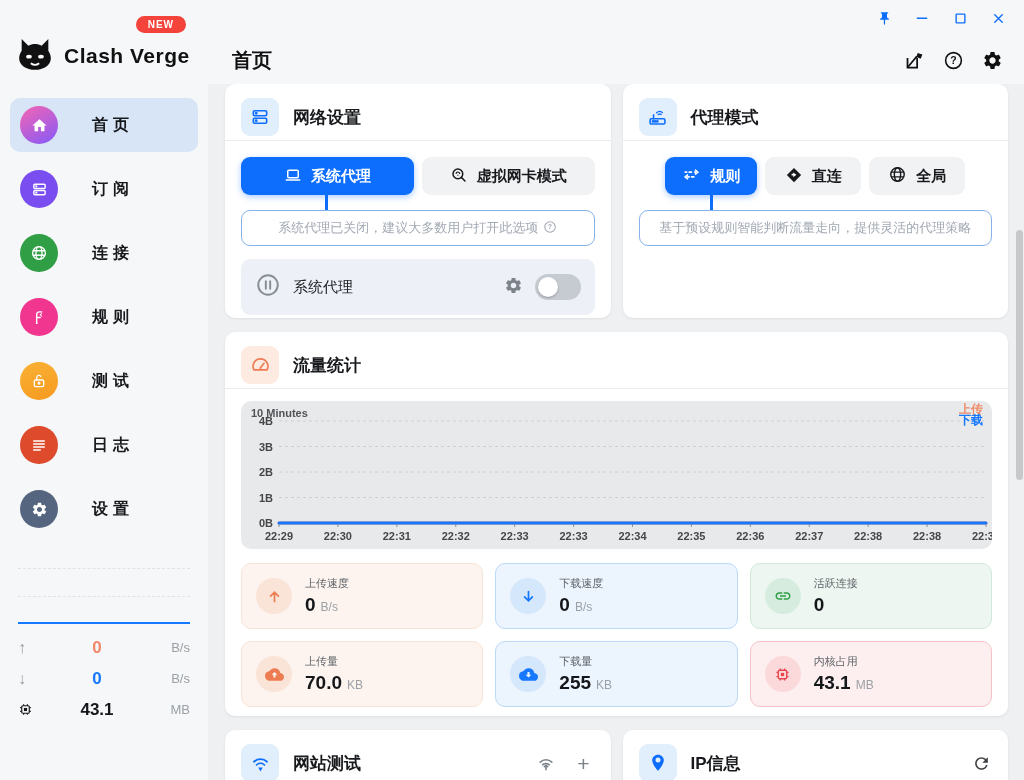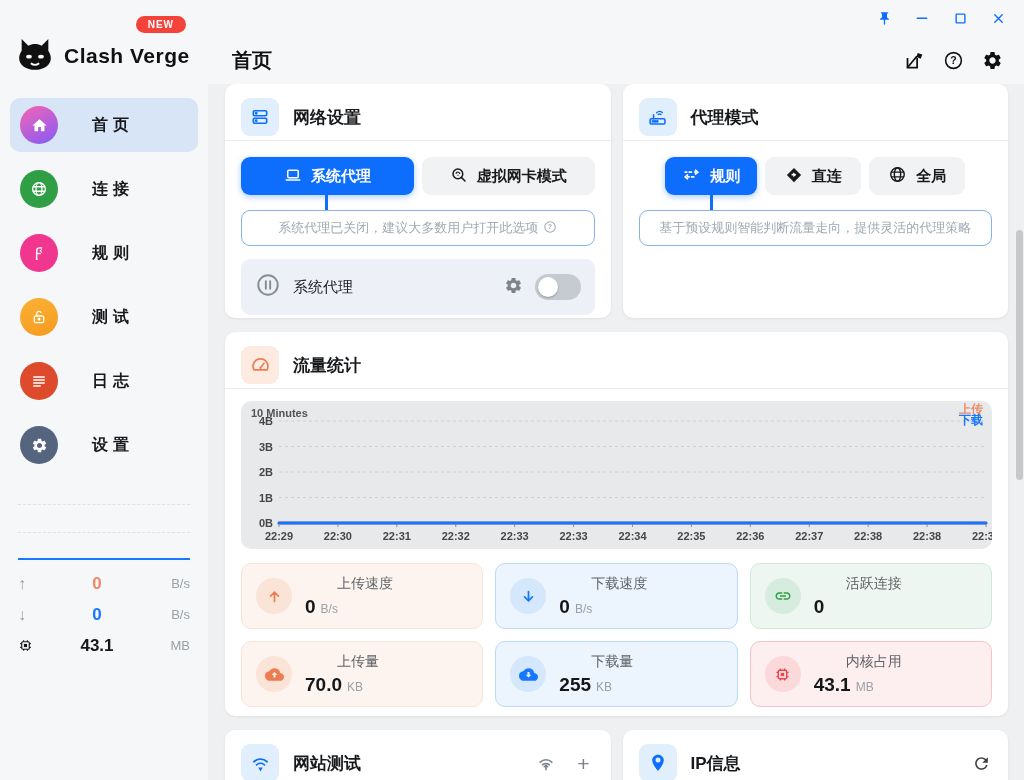--- a/index.html
+++ b/index.html
@@ -74,21 +74,21 @@
   .chart-box { position:relative; margin-top:12px; height:148px; background:#e8e9ea; border-radius:10px; overflow:hidden; }
   .chart-title { position:absolute; top:6px; left:10px; font-size:11px; font-weight:bold; color:#515357; z-index:2; }
   .chart-legend { position:absolute; top:3px; right:9px; text-align:right; z-index:2; line-height:11px; }
   .legend-item { font-size:12px; font-weight:bold; }
   .chart-box svg { position:absolute; inset:0; width:100%; height:100%; }
 
   .stat-grid { margin-top:14px; display:grid; grid-template-columns:repeat(3,1fr); gap:12px; }
   .stat-box { height:66px; border-radius:10px; padding:8px 14px; display:flex; align-items:center; gap:13px; }
   .stat-circle { width:36px; height:36px; border-radius:50%; display:flex; align-items:center; justify-content:center; flex-shrink:0; }
   .stat-texts { display:flex; flex-direction:column; justify-content:center; }
-  .stat-label { font-size:14px; color:#5f6368; margin-bottom:3px;margin-left:32px; }
+  .stat-label { font-size:11px; color:#5f6368; margin-bottom:3px; }
   .stat-value-row { display:flex; align-items:baseline; gap:5px; }
   .stat-value { font-size:19px; font-weight:bold; color:#141619; }
   .stat-unit { font-size:12px; color:#9aa0a6; }
   .sb-orange { background:#fdf4ef; border:1px solid #f7e3d7; }
   .sb-orange .stat-circle { background:#fae3d7; color:#ee7c52; }
   .sb-blue { background:#ecf4fd; border:1px solid #badaf8; }
   .sb-blue .stat-circle { background:#d4e7fb; color:#1677ff; }
   .sb-green { background:#edf6f0; border:1px solid #d2e9da; }
   .sb-green .stat-circle { background:#d6ecde; color:#2f9e44; }
   .sb-red { background:#fdeff0; border:1px solid #f5c3c7; }
@@ -125,20 +125,31 @@
     </div>
 
     <nav class="nav">
       <div class="nav-item active">
         <span class="nav-icon ni-home">
           <svg width="17" height="17" viewBox="0 0 24 24" fill="#fff">
               <path d="M10 20v-6h4v6h5v-8h3L12 3 2 12h3v8z"></path>
             </svg>
         </span>
         <span class="nav-label">首页</span>
+      </div>
+      <div class="nav-item">
+        <span class="nav-icon ni-sub">
+          <svg width="17" height="17" viewBox="0 0 24 24" fill="none" stroke="#fff" stroke-width="2">
+              <rect x="4" y="4.5" width="16" height="6" rx="1.5"></rect>
+              <rect x="4" y="13.5" width="16" height="6" rx="1.5"></rect>
+              <circle cx="7.5" cy="7.5" r="0.6" fill="#fff"></circle>
+              <circle cx="7.5" cy="16.5" r="0.6" fill="#fff"></circle>
+            </svg>
+        </span>
+        <span class="nav-label">订阅</span>
       </div>
       <div class="nav-item">
         <span class="nav-icon ni-conn">
           <svg width="18" height="18" viewBox="0 0 24 24" fill="none" stroke="#fff" stroke-width="1.8">
               <circle cx="12" cy="12" r="8.5"></circle>
               <ellipse cx="12" cy="12" rx="4" ry="8.5"></ellipse>
               <path d="M3.8 9h16.4M3.8 15h16.4"></path>
             </svg>
         </span>
         <span class="nav-label">连接</span>

